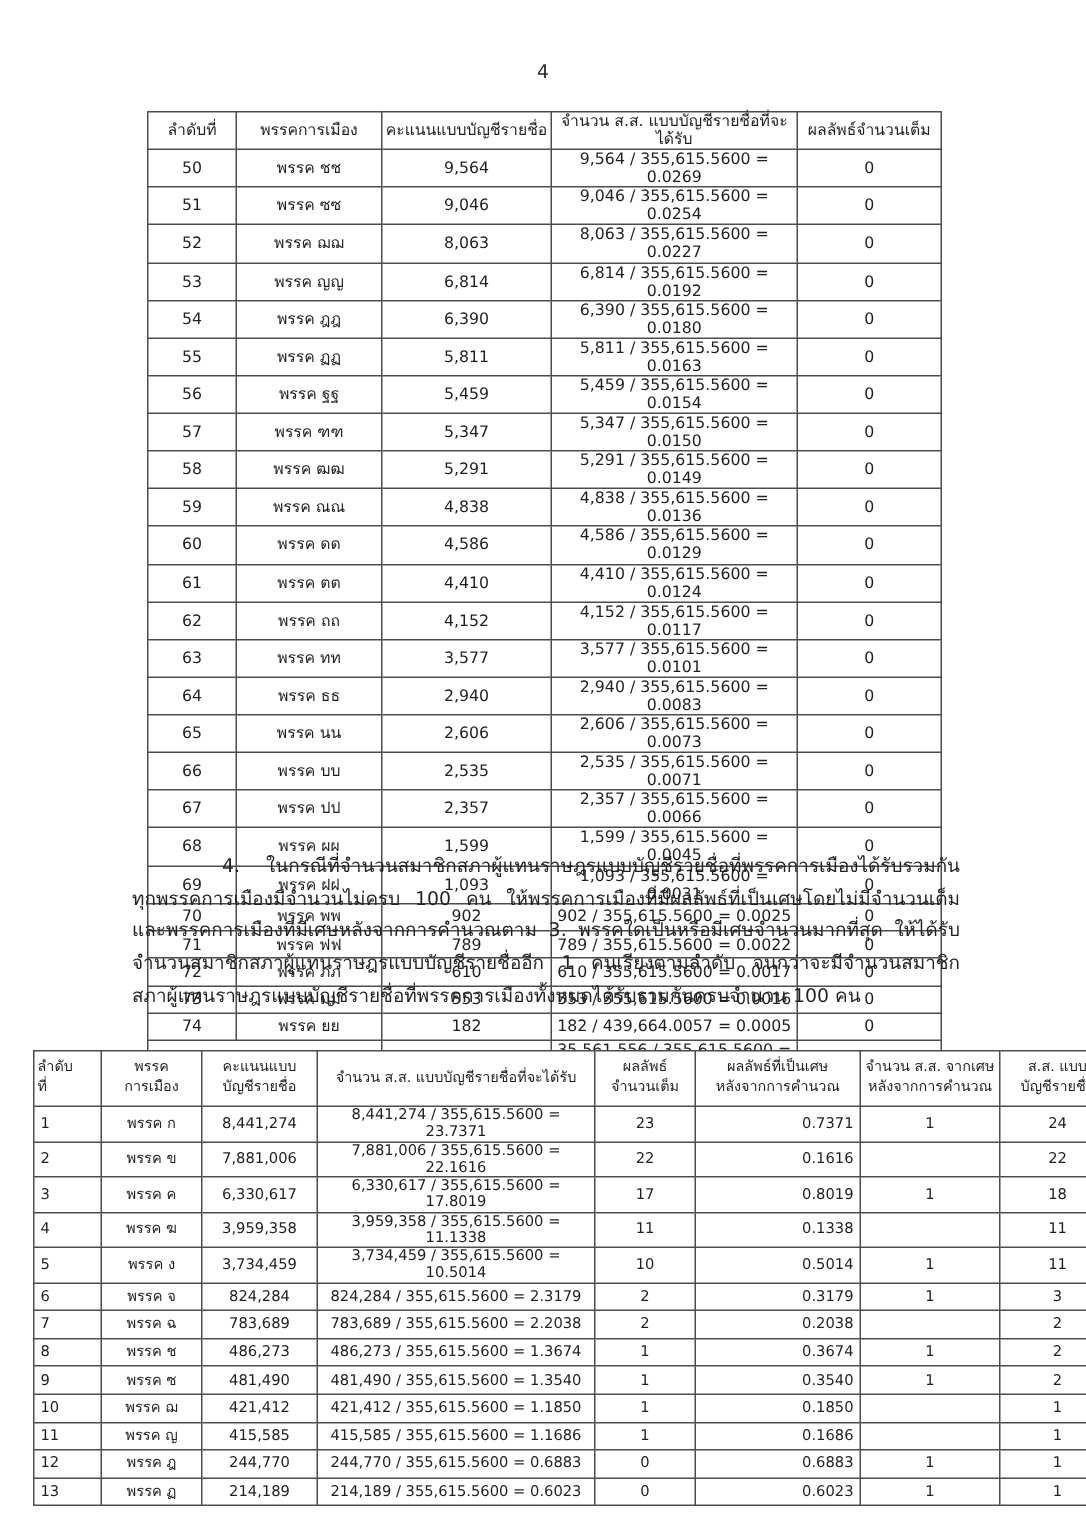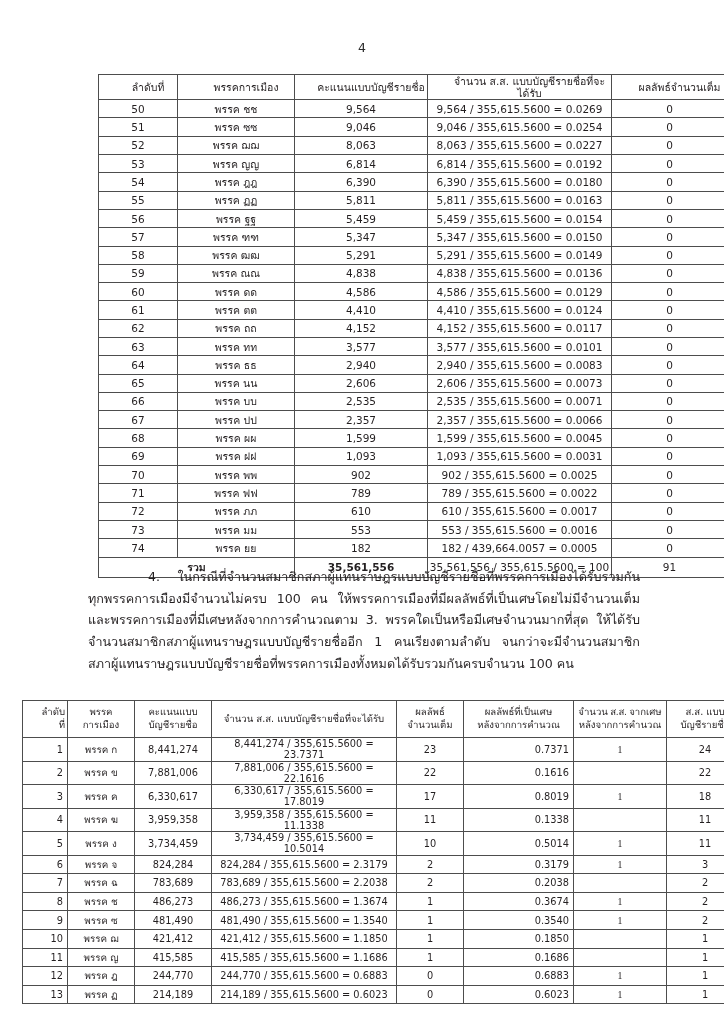--- a/index.html
+++ b/index.html
@@ -60,21 +60,20 @@
     top: 74px;
   }
   table.t1 {
     width: 524px;
   }
   table.t1 th {
     height: 18px;
     font-size: 10.5px;
     text-align: center;
     font-weight: normal;
-    padding-left: 20px;
   }
   table.t1 td {
     height: 17.3px;
     font-size: 10.5px;
   }
   .t1 .c-seq   { width: 58px;  text-align: center; }
   .t1 .c-party { width: 96px;  text-align: center; }
   .t1 .c-score { width: 112px; text-align: center; }
   .t1 .c-calc  { width: 163px; text-align: center; }
   .t1 .c-full  { width: 95px;  text-align: center; }
@@ -116,27 +115,27 @@
     font-weight: normal;
     height: 34px;
     padding: 1px 2px;
     line-height: 1.35;
   }
   table.t2 td {
     font-size: 9.8px;
     height: 17.6px;
     padding: 0 4px;
   }
-  .t2 .c2-seq    { width: 40px;  text-align: right; }
+  .t2 .c2-seq    { width: 40px;  text-align: left; }
   .t2 .c2-party  { width: 62px;  text-align: center; }
   .t2 .c2-score  { width: 72px;  text-align: center; }
   .t2 .c2-calc   { width: 180px; text-align: center; }
   .t2 .c2-full   { width: 62px;  text-align: center; }
   .t2 .c2-rem    { width: 105px; text-align: right; }
-  .t2 .c2-remmp  { width: 88px;  text-align: center; font-family: Liberation Serif, serif; }
+  .t2 .c2-remmp  { width: 88px;  text-align: center; }
   .t2 .c2-total  { width: 72px;  text-align: center; }
 </style>
 </head>
 <body>
 
 <div class="page">
 
   <div class="page-number">4</div>
 
   <div class="table1-wrap">

